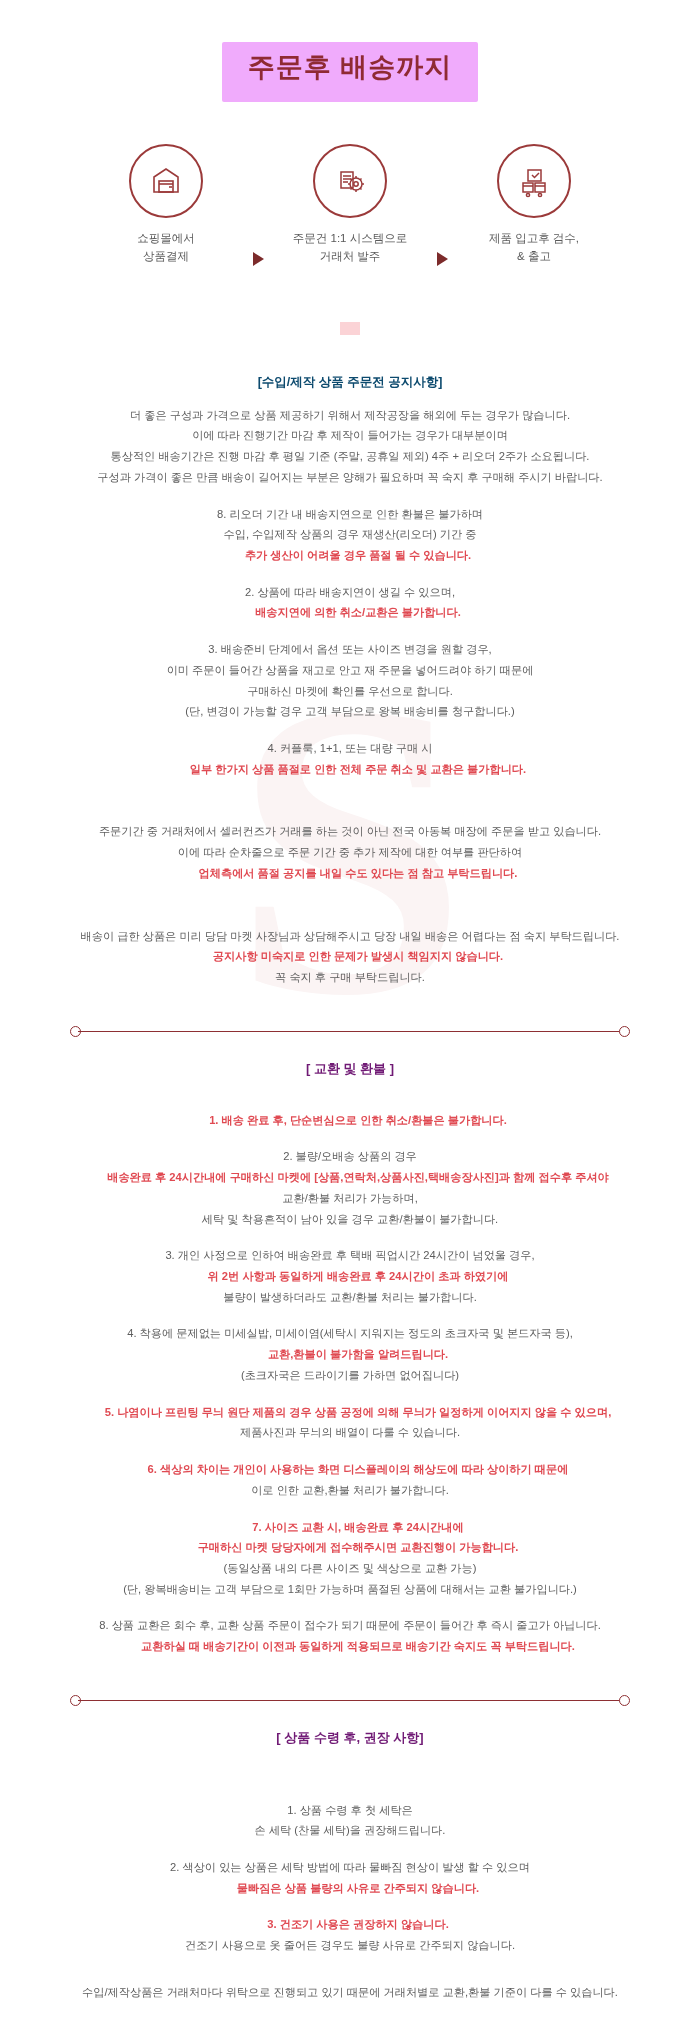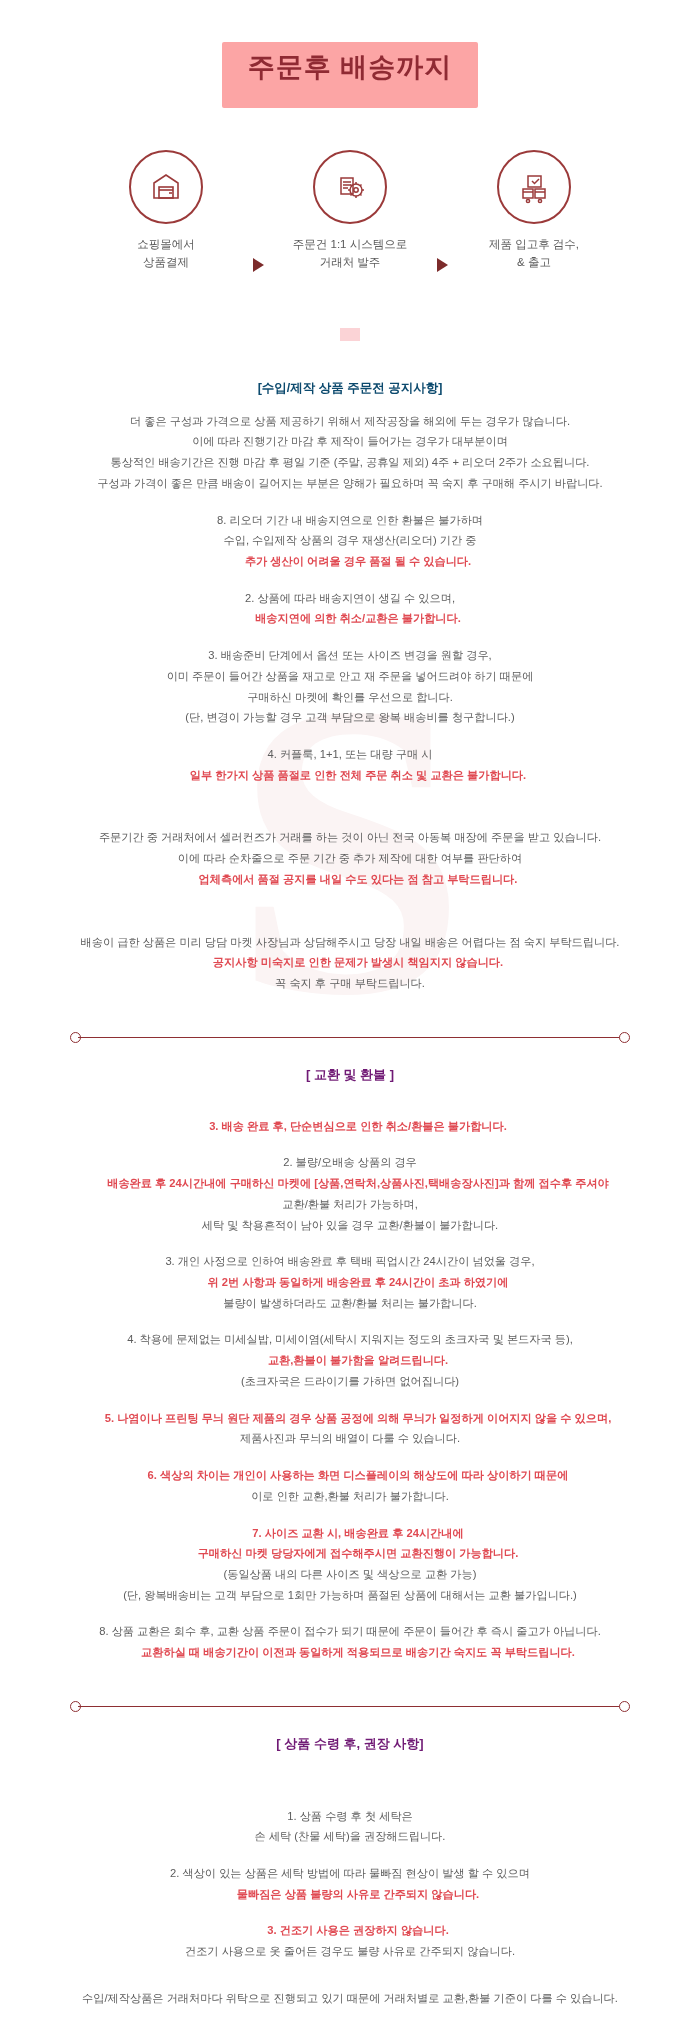--- a/index.html
+++ b/index.html
@@ -34,22 +34,22 @@
   }
   .content { position: relative; z-index: 2; }
 
   
   .banner-wrap {
     text-align: center;
     padding-top: 42px;
   }
   .banner {
     display: inline-block;
-    background: #fca5a5;
-    padding: 7px 26px 23px;
+    background: #f0abfc;
+    padding: 7px 26px 17px;
     border-radius: 2px;
   }
   .banner-text {
     font-size: 27px;
     font-weight: bold;
     color: #8f2a33;
     letter-spacing: 1px;
     font-family: "Liberation Sans", sans-serif;
   }
 
@@ -299,21 +299,21 @@
       <div class="bar"></div>
       <div class="dot r"></div>
     </div>
 
     <div class="block tight">
       <h3 class="bracket-title">[ 교환 및 환불 ]</h3>
 
       <div class="spacer-sm"></div>
 
       <div class="para">
-        <p class="line red">3. 배송 완료 후, 단순변심으로 인한 취소/환불은 불가합니다.</p>
+        <p class="line red">1. 배송 완료 후, 단순변심으로 인한 취소/환불은 불가합니다.</p>
       </div>
 
       <div class="para">
         <p class="line">2. 불량/오배송 상품의 경우</p>
         <p class="line red">배송완료 후 24시간내에 구매하신 마켓에 [상품,연락처,상품사진,택배송장사진]과 함께 접수후 주셔야</p>
         <p class="line">교환/환불 처리가 가능하며,
 세탁 및 착용흔적이 남아 있을 경우 교환/환불이 불가합니다.</p>
       </div>
 
       <div class="para">

